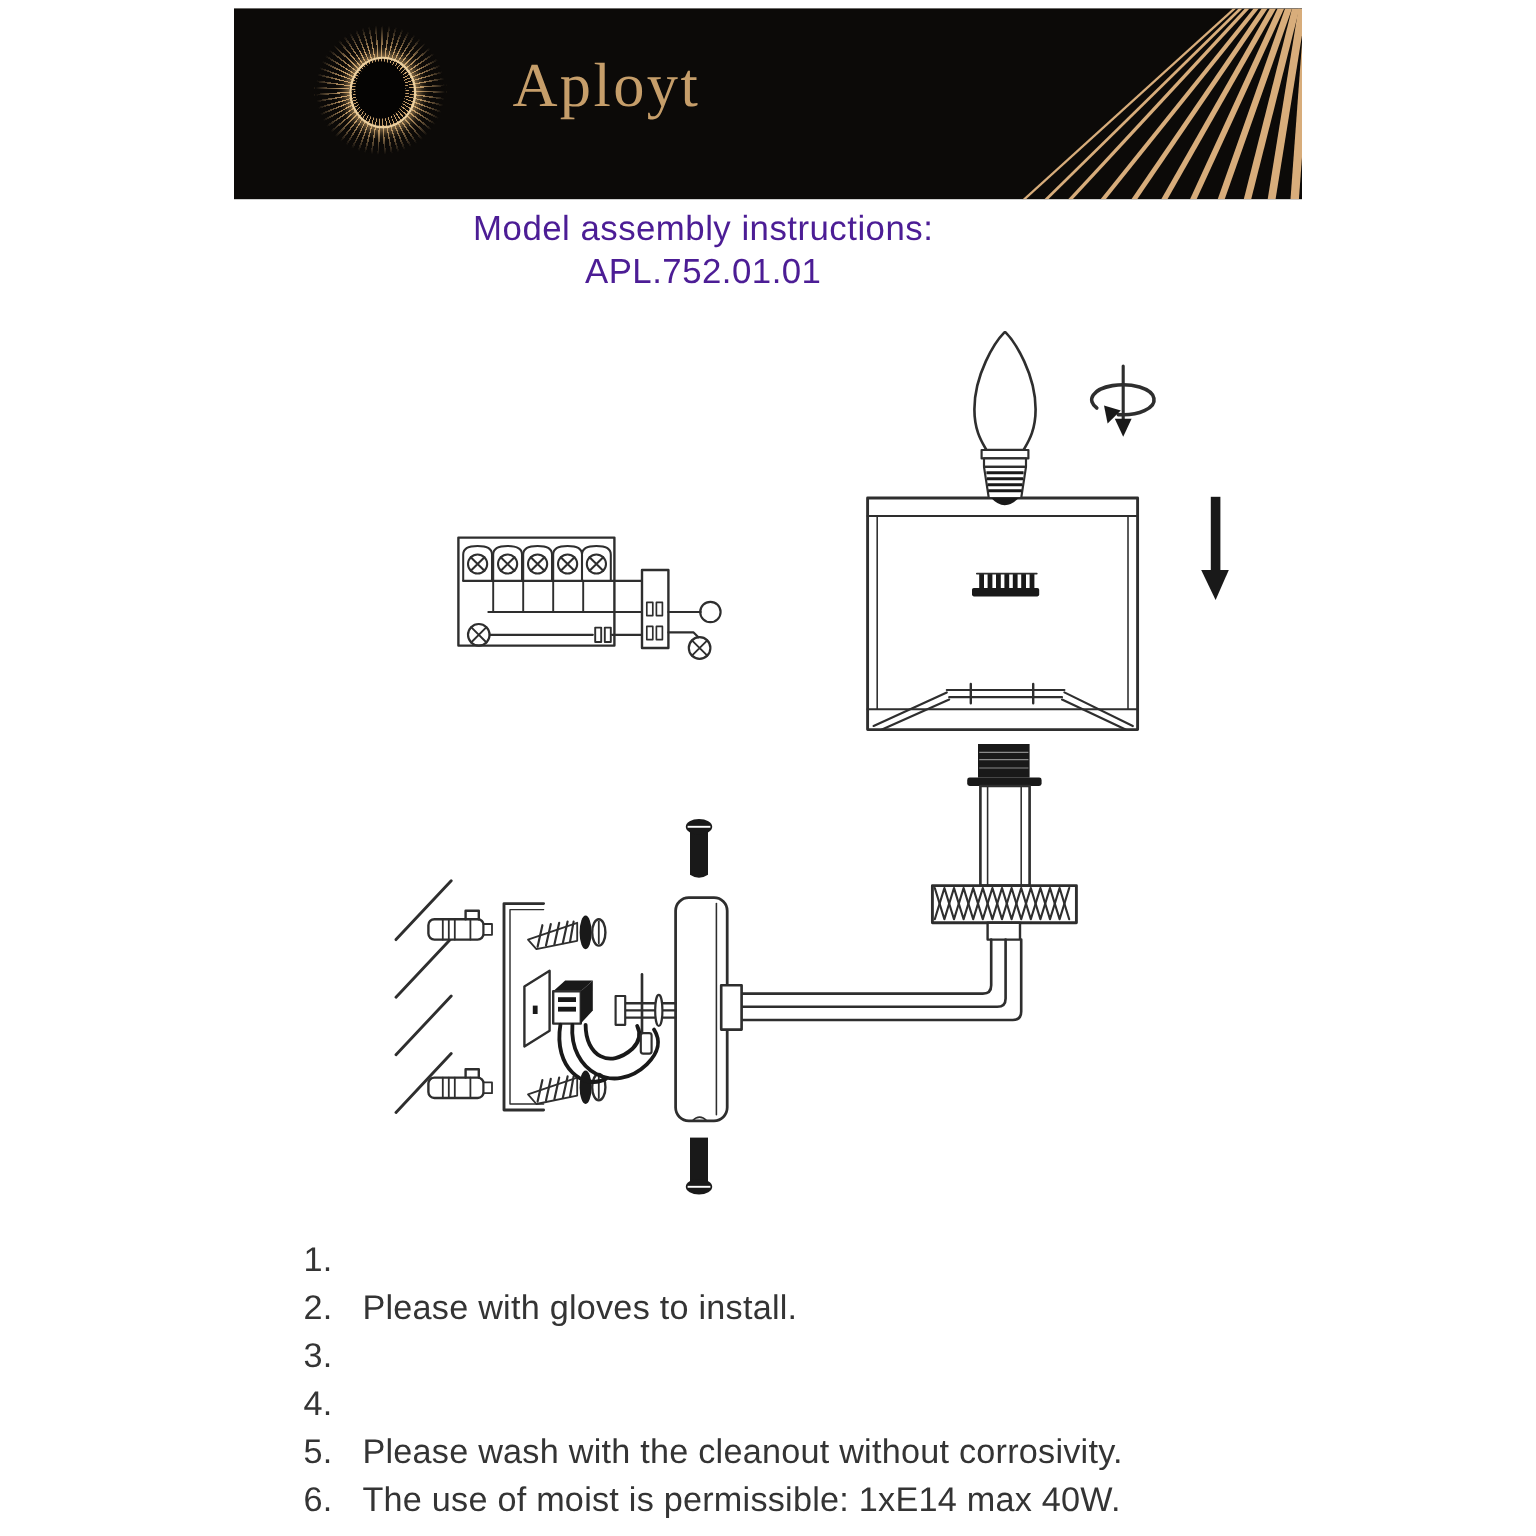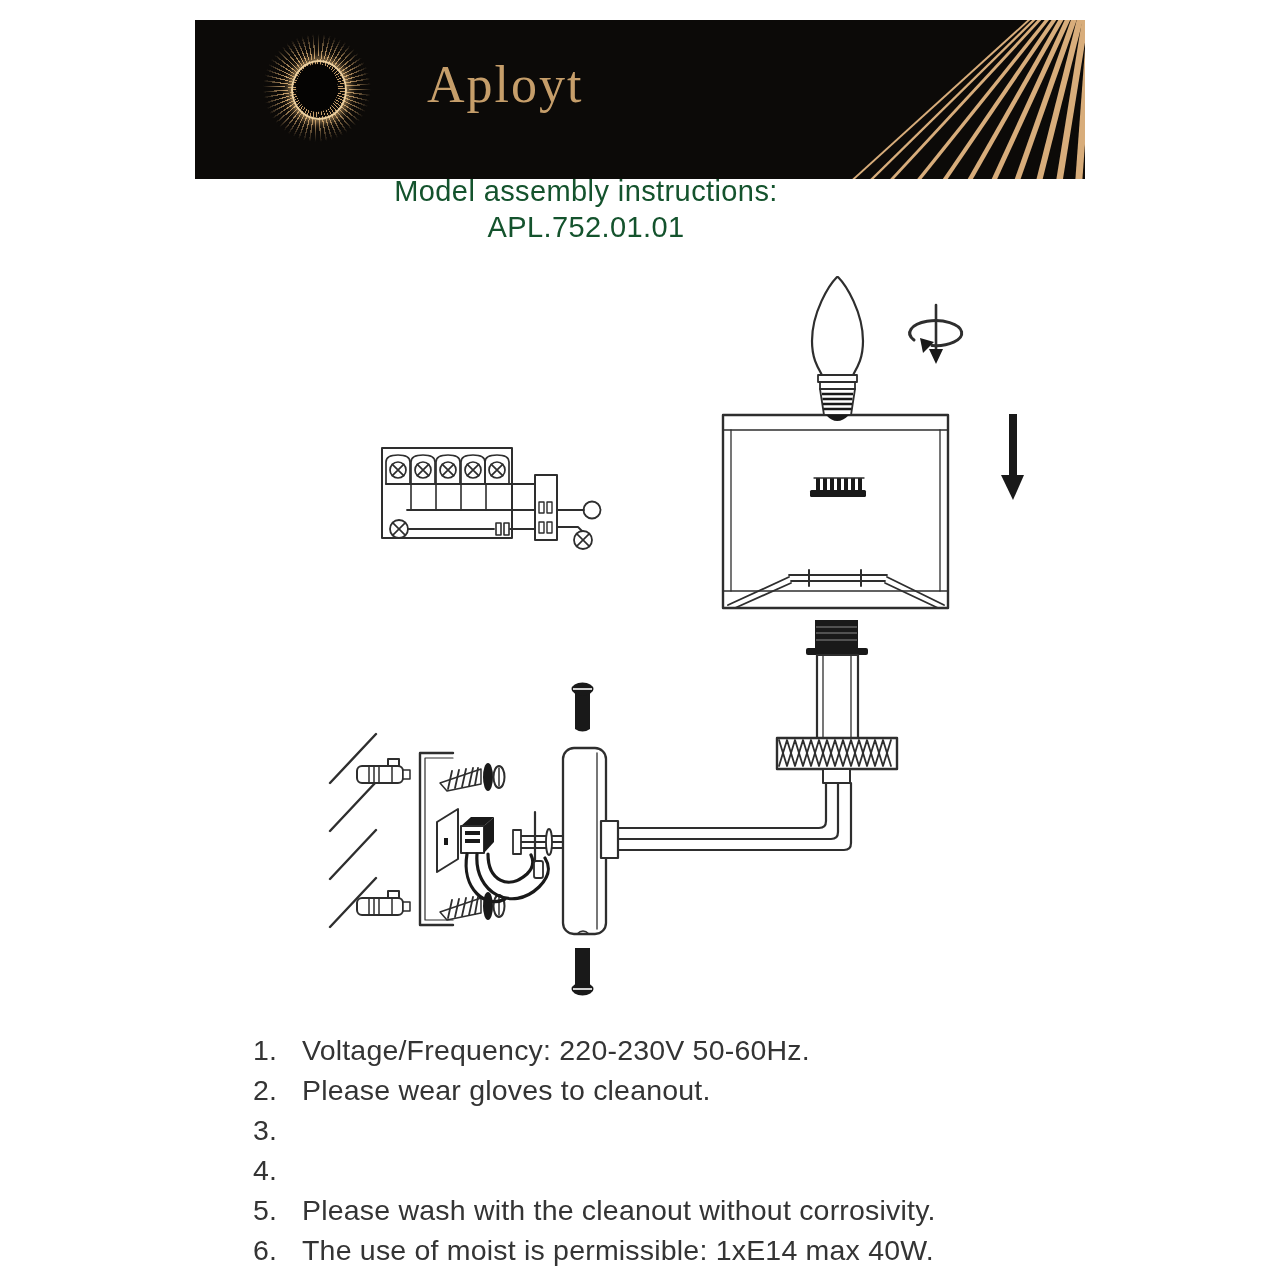--- a/index.html
+++ b/index.html
@@ -9,37 +9,37 @@
     --ink:#2e2e2e;
     --ink-dark:#191919;
     --text:#343434;
   }
   *{margin:0;padding:0;box-sizing:border-box;}
   html,body{background:#ffffff;}
   body{font-family:"Liberation Sans",sans-serif;}
   .page{position:relative;width:1280px;height:1280px;background:#fff;overflow:hidden;}
 
   
-  .banner{position:absolute;left:195px;top:20px;width:890px;height:159px;
+  .banner{position:absolute;left:195px;top:7px;width:890px;height:159px;
           background:var(--banner-bg);overflow:hidden;}
   .banner-rays{position:absolute;left:0;top:0;width:890px;height:159px;display:block;}
   .sunburst{position:absolute;left:67px;top:13px;width:110px;height:110px;border-radius:50%;
     background:
       radial-gradient(closest-side, rgba(12,10,8,0) 40%, rgba(12,10,8,0) 58%, rgba(12,10,8,.55) 80%, var(--banner-bg) 98%),
       repeating-conic-gradient(from 1deg, var(--accent) 0deg 1.7deg, rgba(0,0,0,0) 1.7deg 6deg);}
   .sunburst::before{content:"";position:absolute;left:29px;top:27px;width:52px;height:56px;
       border-radius:50%;border:2px solid #eccf9e;box-shadow:0 0 9px 2px rgba(219,178,118,.85);}
   .sunburst::after{content:"";position:absolute;left:34px;top:31px;width:42px;height:48px;
       border-radius:50%;background:#050403;}
   .brand{position:absolute;left:232px;top:36px;font-family:"Liberation Serif",serif;
       font-size:52px;line-height:58px;letter-spacing:2px;color:var(--accent);font-weight:400;}
 
   
   .title-block{position:absolute;left:0;top:173px;width:1172px;text-align:center;
-      color:#14532d;font-size:29px;line-height:36px;letter-spacing:.4px;}
+      color:#4c1d95;font-size:29px;line-height:36px;letter-spacing:.4px;}
 
   
   .diagram{position:absolute;left:0;top:0;width:1280px;height:1280px;display:block;}
   .ln{fill:none;stroke:var(--ink);stroke-linecap:round;stroke-linejoin:round;}
   .lnf{fill:#ffffff;stroke:var(--ink);stroke-linejoin:round;}
   .blk{fill:var(--ink-dark);stroke:none;}
   .wire{fill:none;stroke:var(--ink-dark);stroke-linecap:round;}
 
   
   .instructions{position:absolute;left:253px;top:1030px;width:800px;list-style:none;}
@@ -254,25 +254,24 @@
       <path class="wire" d="M477,854 C474,893 512,913 539,887 C551,875 550,866 545,858" stroke-width="3.2"></path>
       <path class="wire" d="M488,854 C488,880 508,891 527,874 C534,867 534,861 531,855" stroke-width="3.2"></path>
       <path class="wire" d="M467,854 C461,890 487,909 505,899" stroke-width="3.2"></path>
       <rect class="lnf" x="534" y="861" width="9" height="17" rx="2" stroke-width="1.8"></rect>
     </g>
   </svg>
 
   <ol class="instructions">
     <li class="row">
       <span class="num">1.</span>
-      <span class="txt">Voltage/Frequency: 220-230V 50-60Hz.</span>
     </li>
     <li class="row">
       <span class="num">2.</span>
-      <span class="txt">Please wear gloves to cleanout.</span>
+      <span class="txt">Please with gloves to install.</span>
     </li>
     <li class="row">
       <span class="num">3.</span>
     </li>
     <li class="row">
       <span class="num">4.</span>
     </li>
     <li class="row">
       <span class="num">5.</span>
       <span class="txt">Please wash with the cleanout without corrosivity.</span>

